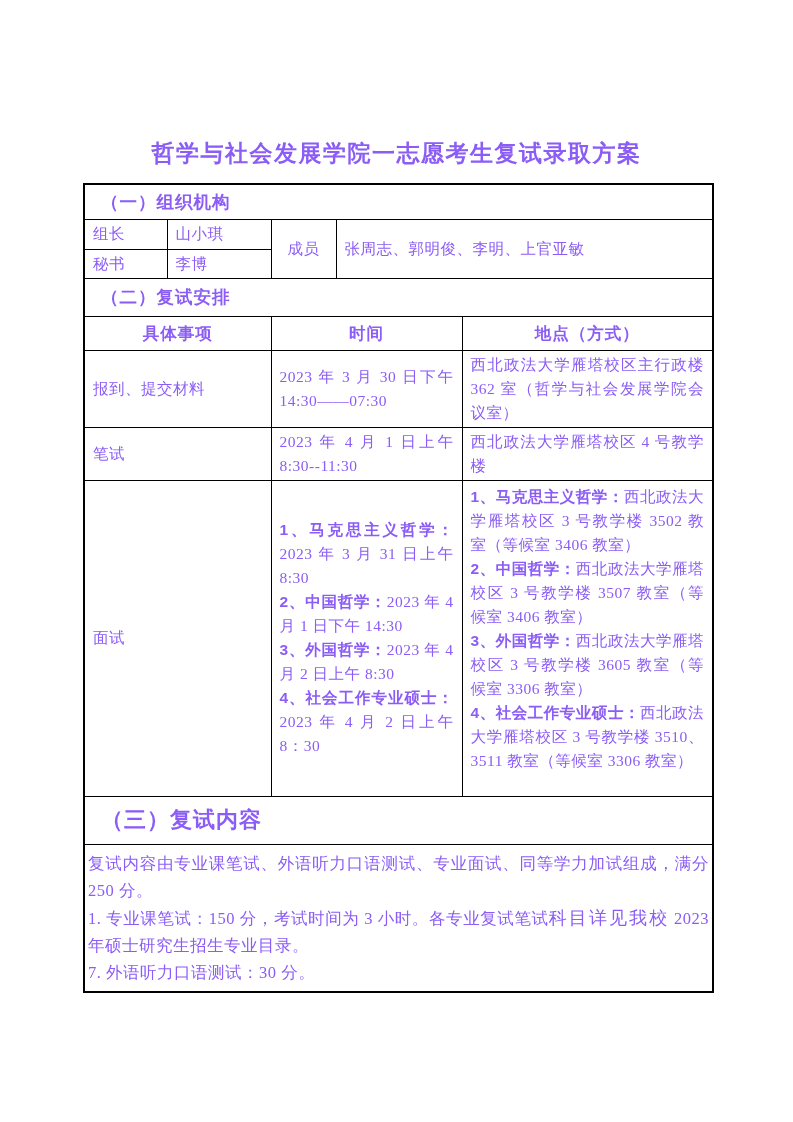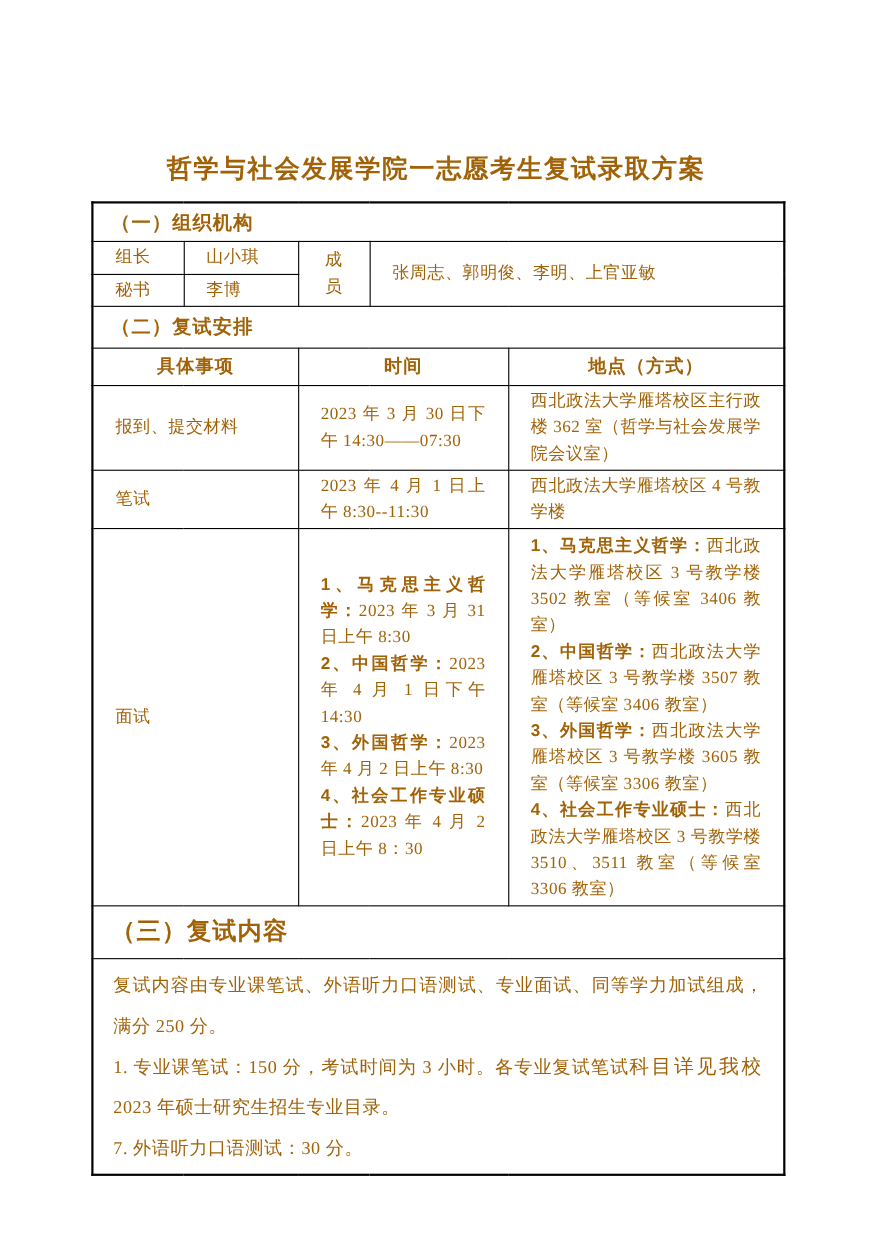--- a/index.html
+++ b/index.html
@@ -1,21 +1,21 @@
 <!DOCTYPE html>
 <html><head>
 <meta charset="utf-8">
 <style>
   html, body { margin: 0; padding: 0; background: #ffffff; }
   .page {
     position: relative;
     width: 793px;
     height: 1122px;
     background: #ffffff;
-    color: #a16207;
+    color: #8b5cf6;
     font-family: "Liberation Serif", "DejaVu Serif", serif;
     overflow: hidden;
   }
   .doc-title {
     position: absolute;
     top: 138px;
     left: 0;
     right: 0;
     margin: 0;
     text-align: center;
@@ -28,21 +28,21 @@
     position: absolute;
     top: 183px;
     left: 83px;
     width: 629px;
     border-collapse: collapse;
     table-layout: fixed;
     border: 2px solid #000000;
   }
   td {
     border: 1px solid #000000;
-    padding: 2px 20px;
+    padding: 2px 8px;
     font-size: 15.5px;
     line-height: 24px;
     letter-spacing: 0.5px;
     vertical-align: middle;
     overflow: hidden;
   }
   td.sec-head {
     font-family: "Liberation Sans", "DejaVu Sans", sans-serif;
     font-weight: bold;
     font-size: 17.5px;
@@ -61,23 +61,23 @@
   td.just { text-align: justify; }
   td.top { vertical-align: top; padding-top: 4px; }
   .entry { margin: 0; text-align: justify; }
   .entry b {
     font-family: "Liberation Sans", "DejaVu Sans", sans-serif;
     font-weight: bold;
     letter-spacing: 0.5px;
   }
   td.content-cell {
     vertical-align: top;
-    padding: 5px 18px;
+    padding: 5px 3px;
     font-size: 16.5px;
-    line-height: 37px;
+    line-height: 27px;
   }
   .content-cell p { margin: 0; text-align: justify; }
   .alt-font {
     font-family: "DejaVu Serif", serif;
     font-size: 18px;
     letter-spacing: 2px;
     margin-top: 12px;
   }
 </style>
 </head>

